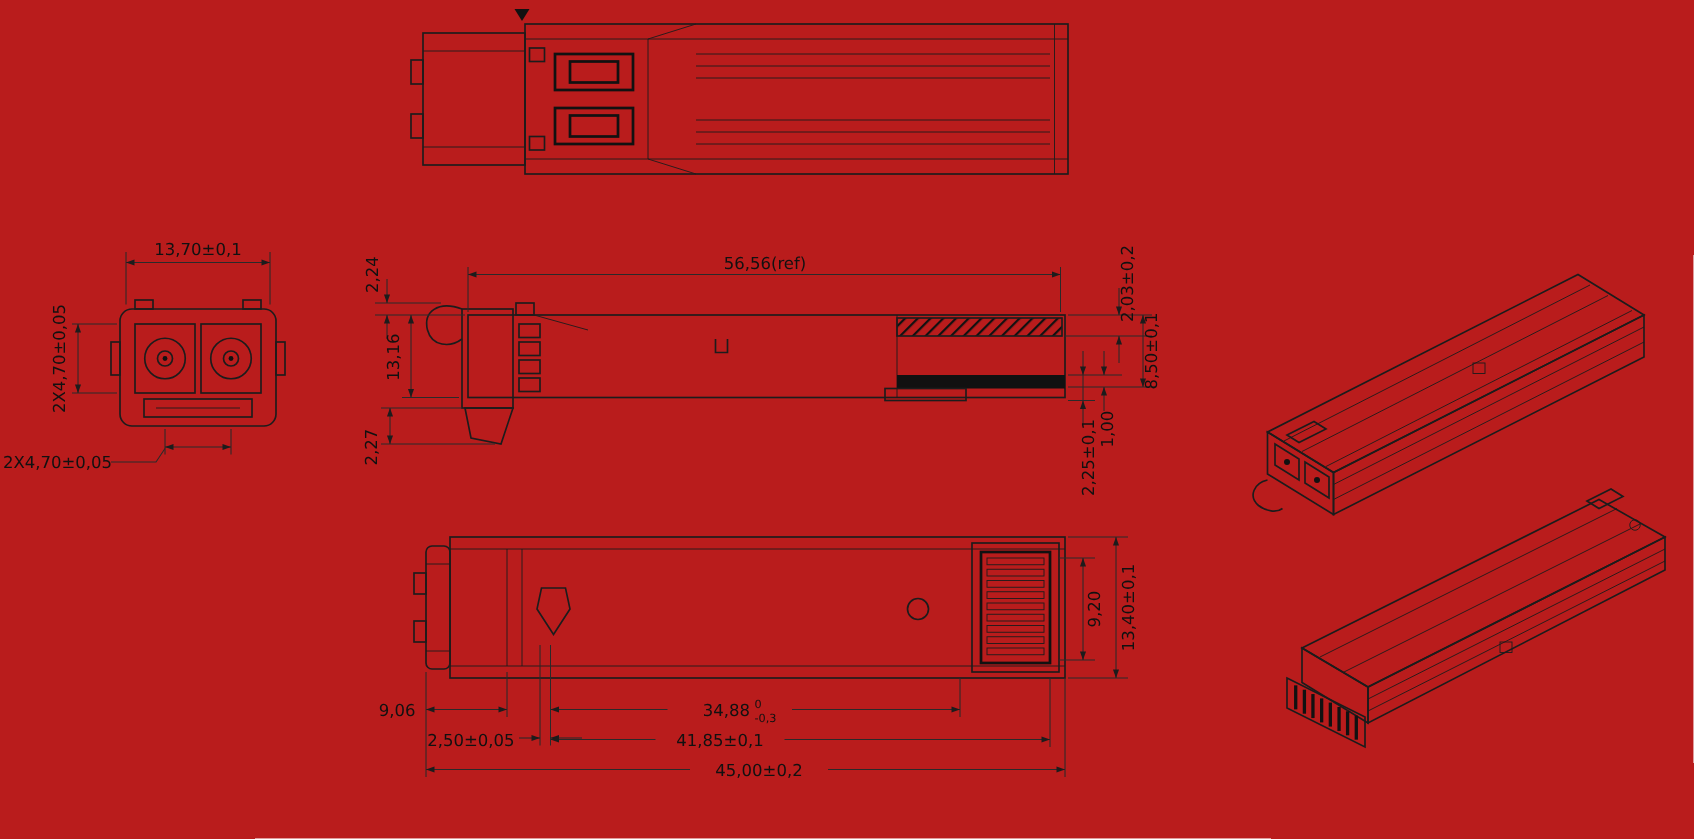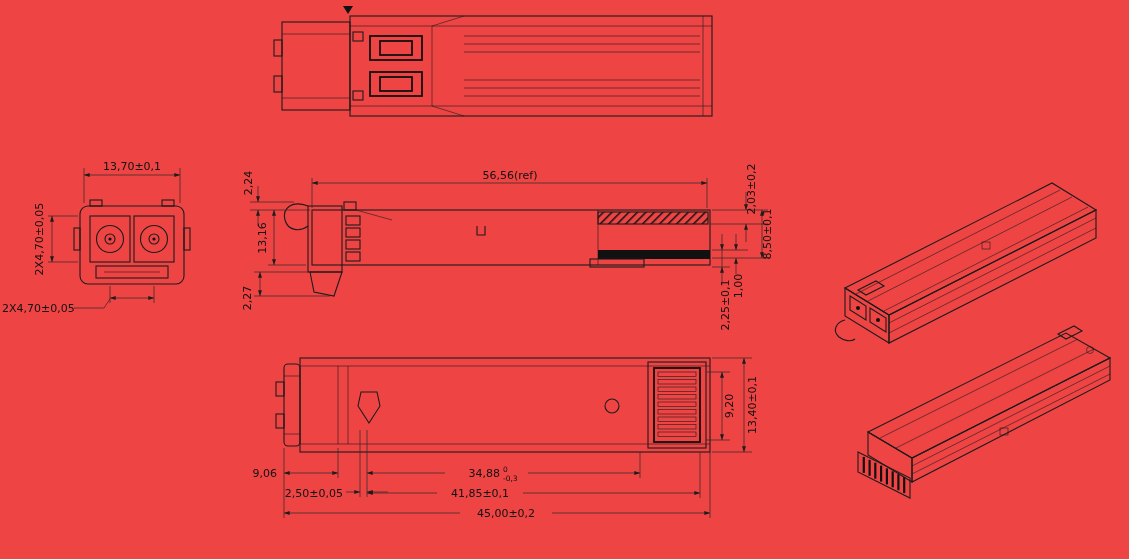--- a/index.html
+++ b/index.html
@@ -1,16 +1,16 @@
 <!DOCTYPE html>
 <html><head>
 <meta charset="utf-8">
 <style>
   html, body { margin: 0; padding: 0; background: #ffffff; }
-  .page { width: 1129px; height: 559px; position: relative; background: #ef4444; overflow: hidden; }
+  .page { width: 1129px; height: 559px; position: relative; background: #b91c1c; overflow: hidden; }
   svg { font-family: "DejaVu Sans", sans-serif; display: block; }
   .ol     { fill: none; stroke: #1c1c1c; stroke-width: 1.1; }
   .thin   { fill: none; stroke: #1c1c1c; stroke-width: 0.6; }
   .bold   { fill: none; stroke: #111;    stroke-width: 1.8; }
   .dimln  { fill: none; stroke: #2a2a2a; stroke-width: 0.7; }
   .fillb  { fill: #111; stroke: none; }
   text.dim { font-size: 11px; fill: #111; stroke: none; }
   text.tol { font-size: 7.5px; fill: #111; stroke: none; }
 </style>
 </head>

